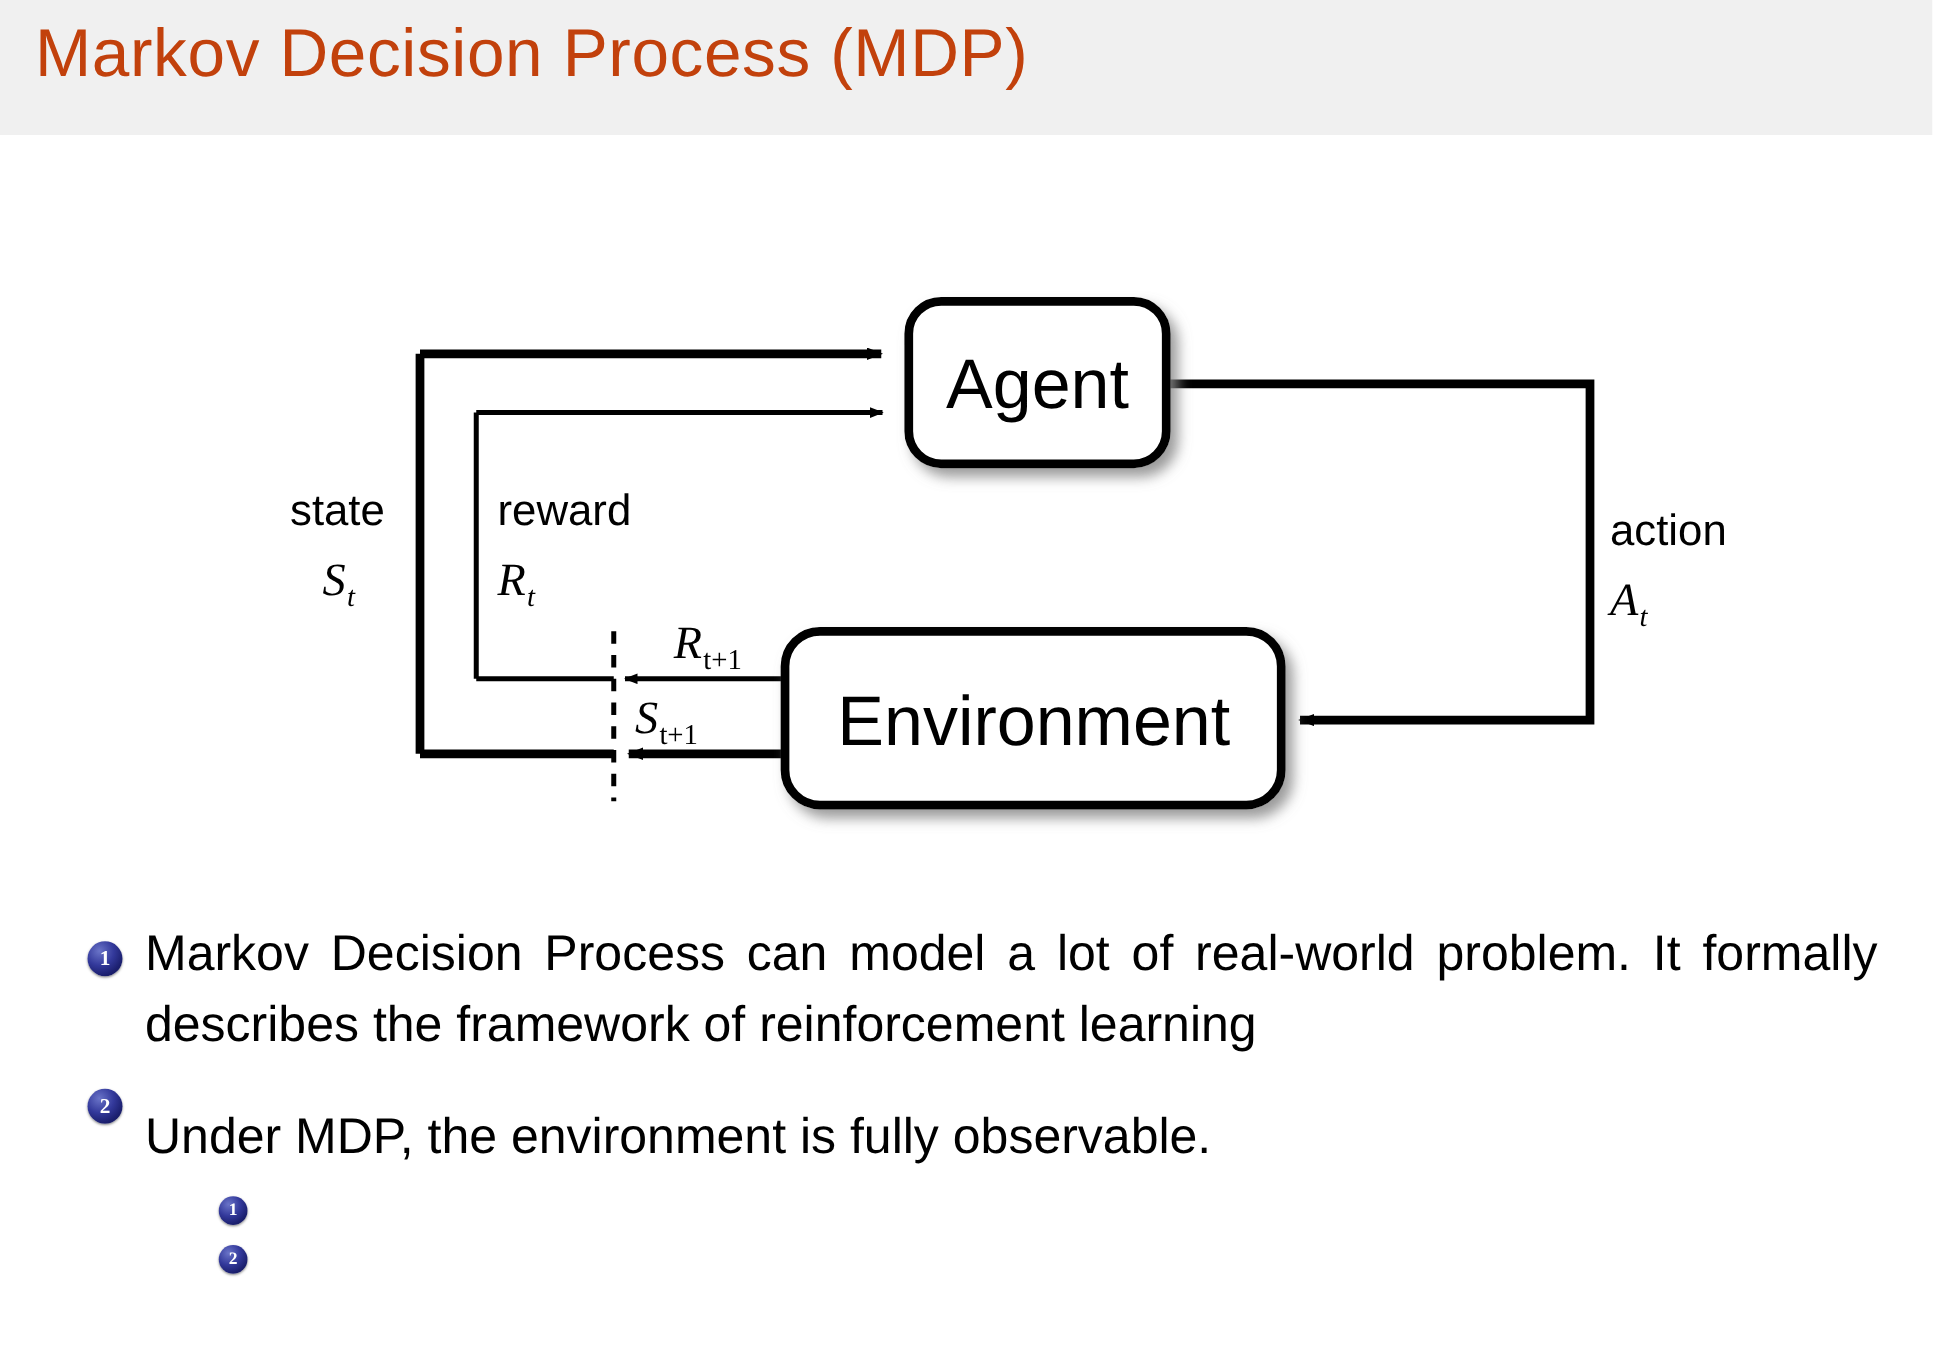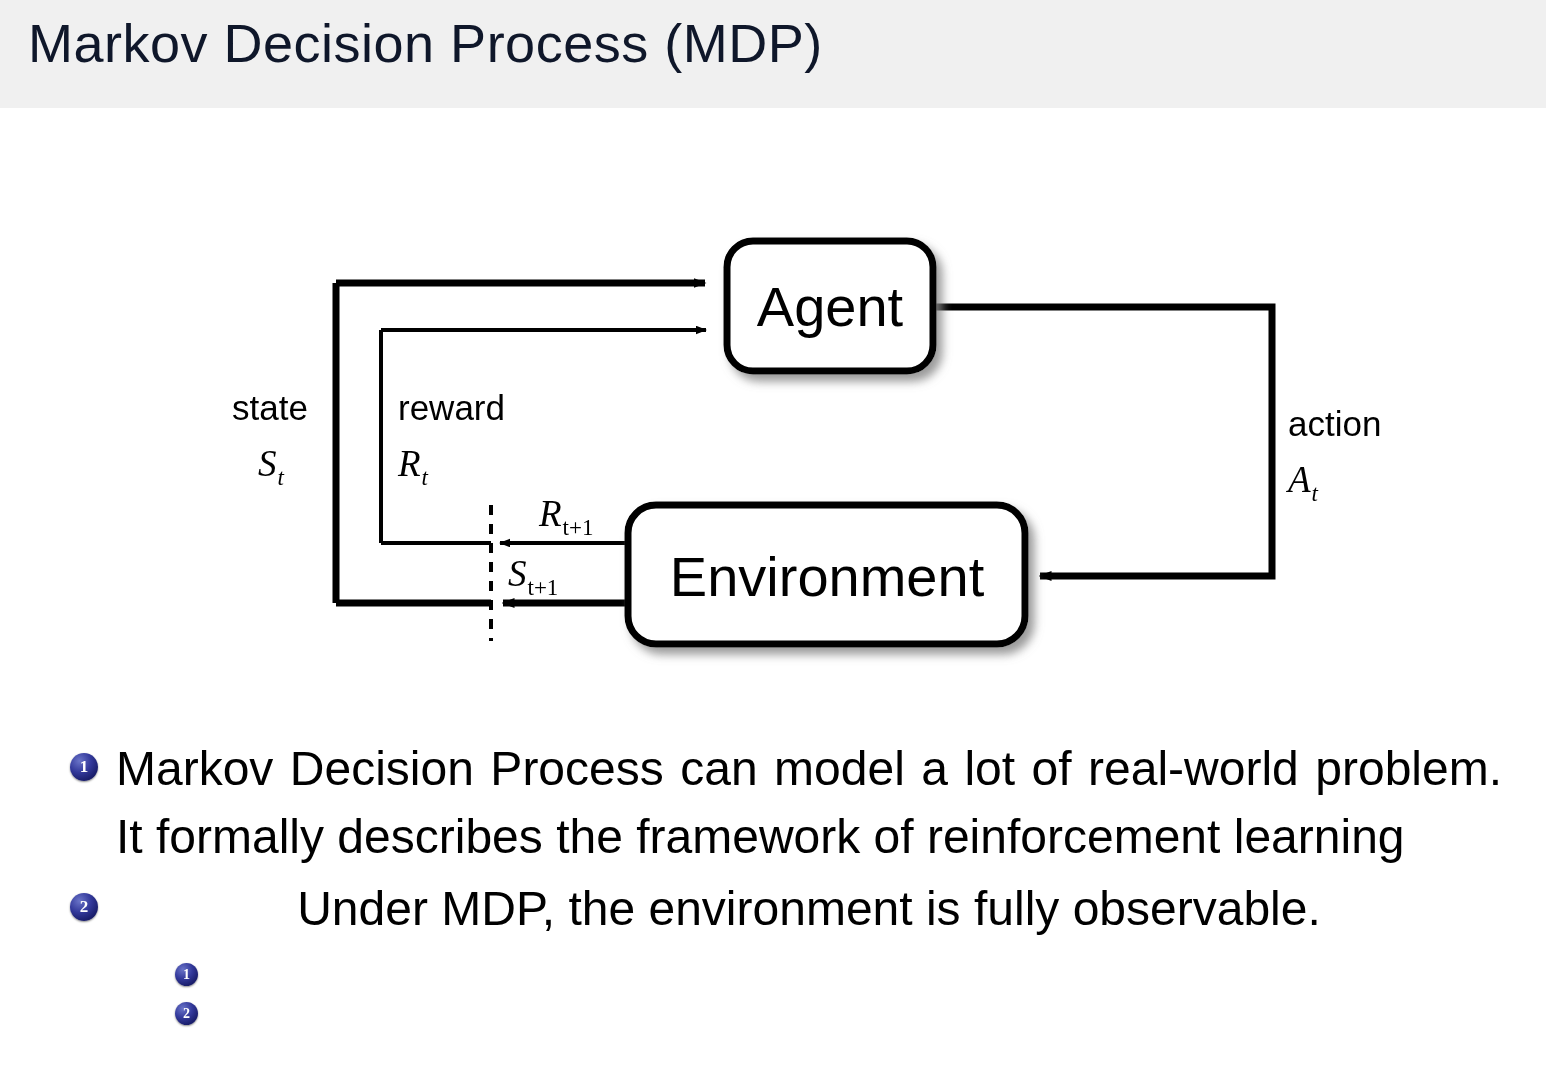--- a/index.html
+++ b/index.html
@@ -24,21 +24,21 @@
     height: 108px;
     background: #f0f0f0;
   }
   #title-text {
     position: absolute;
     left: 28px;
     top: 12px;
     font-size: 54px;
     font-weight: 400;
     letter-spacing: 0.5px;
-    color: #0f172a;
+    color: #c2410c;
     white-space: nowrap;
   }
 
   
   #diagram {
     position: absolute;
     left: 0;
     top: 108px;
     width: 1546px;
     height: 600px;
@@ -98,26 +98,26 @@
     font-size: 17px;
     line-height: 28px;
     text-align: center;
     font-family: "Liberation Serif", serif;
     font-weight: 700;
   }
   .lvl1-text {
     flex: 1 1 auto;
     margin-left: 18px;
     margin-right: 44px;
-    font-size: 48px;
+    font-size: 40px;
     line-height: 1.42;
     text-align: justify;
     color: #000000;
   }
-  .lvl1-text.no-justify { text-align: center; }
+  .lvl1-text.no-justify { text-align: left; margin-top: 28px; }
 
   .lvl2-list { margin-top: 6px; }
   .lvl2-item {
     display: flex;
     align-items: flex-start;
     margin-bottom: 2px;
   }
   .lvl2-marker {
     flex: 0 0 auto;
     width: 23px;

